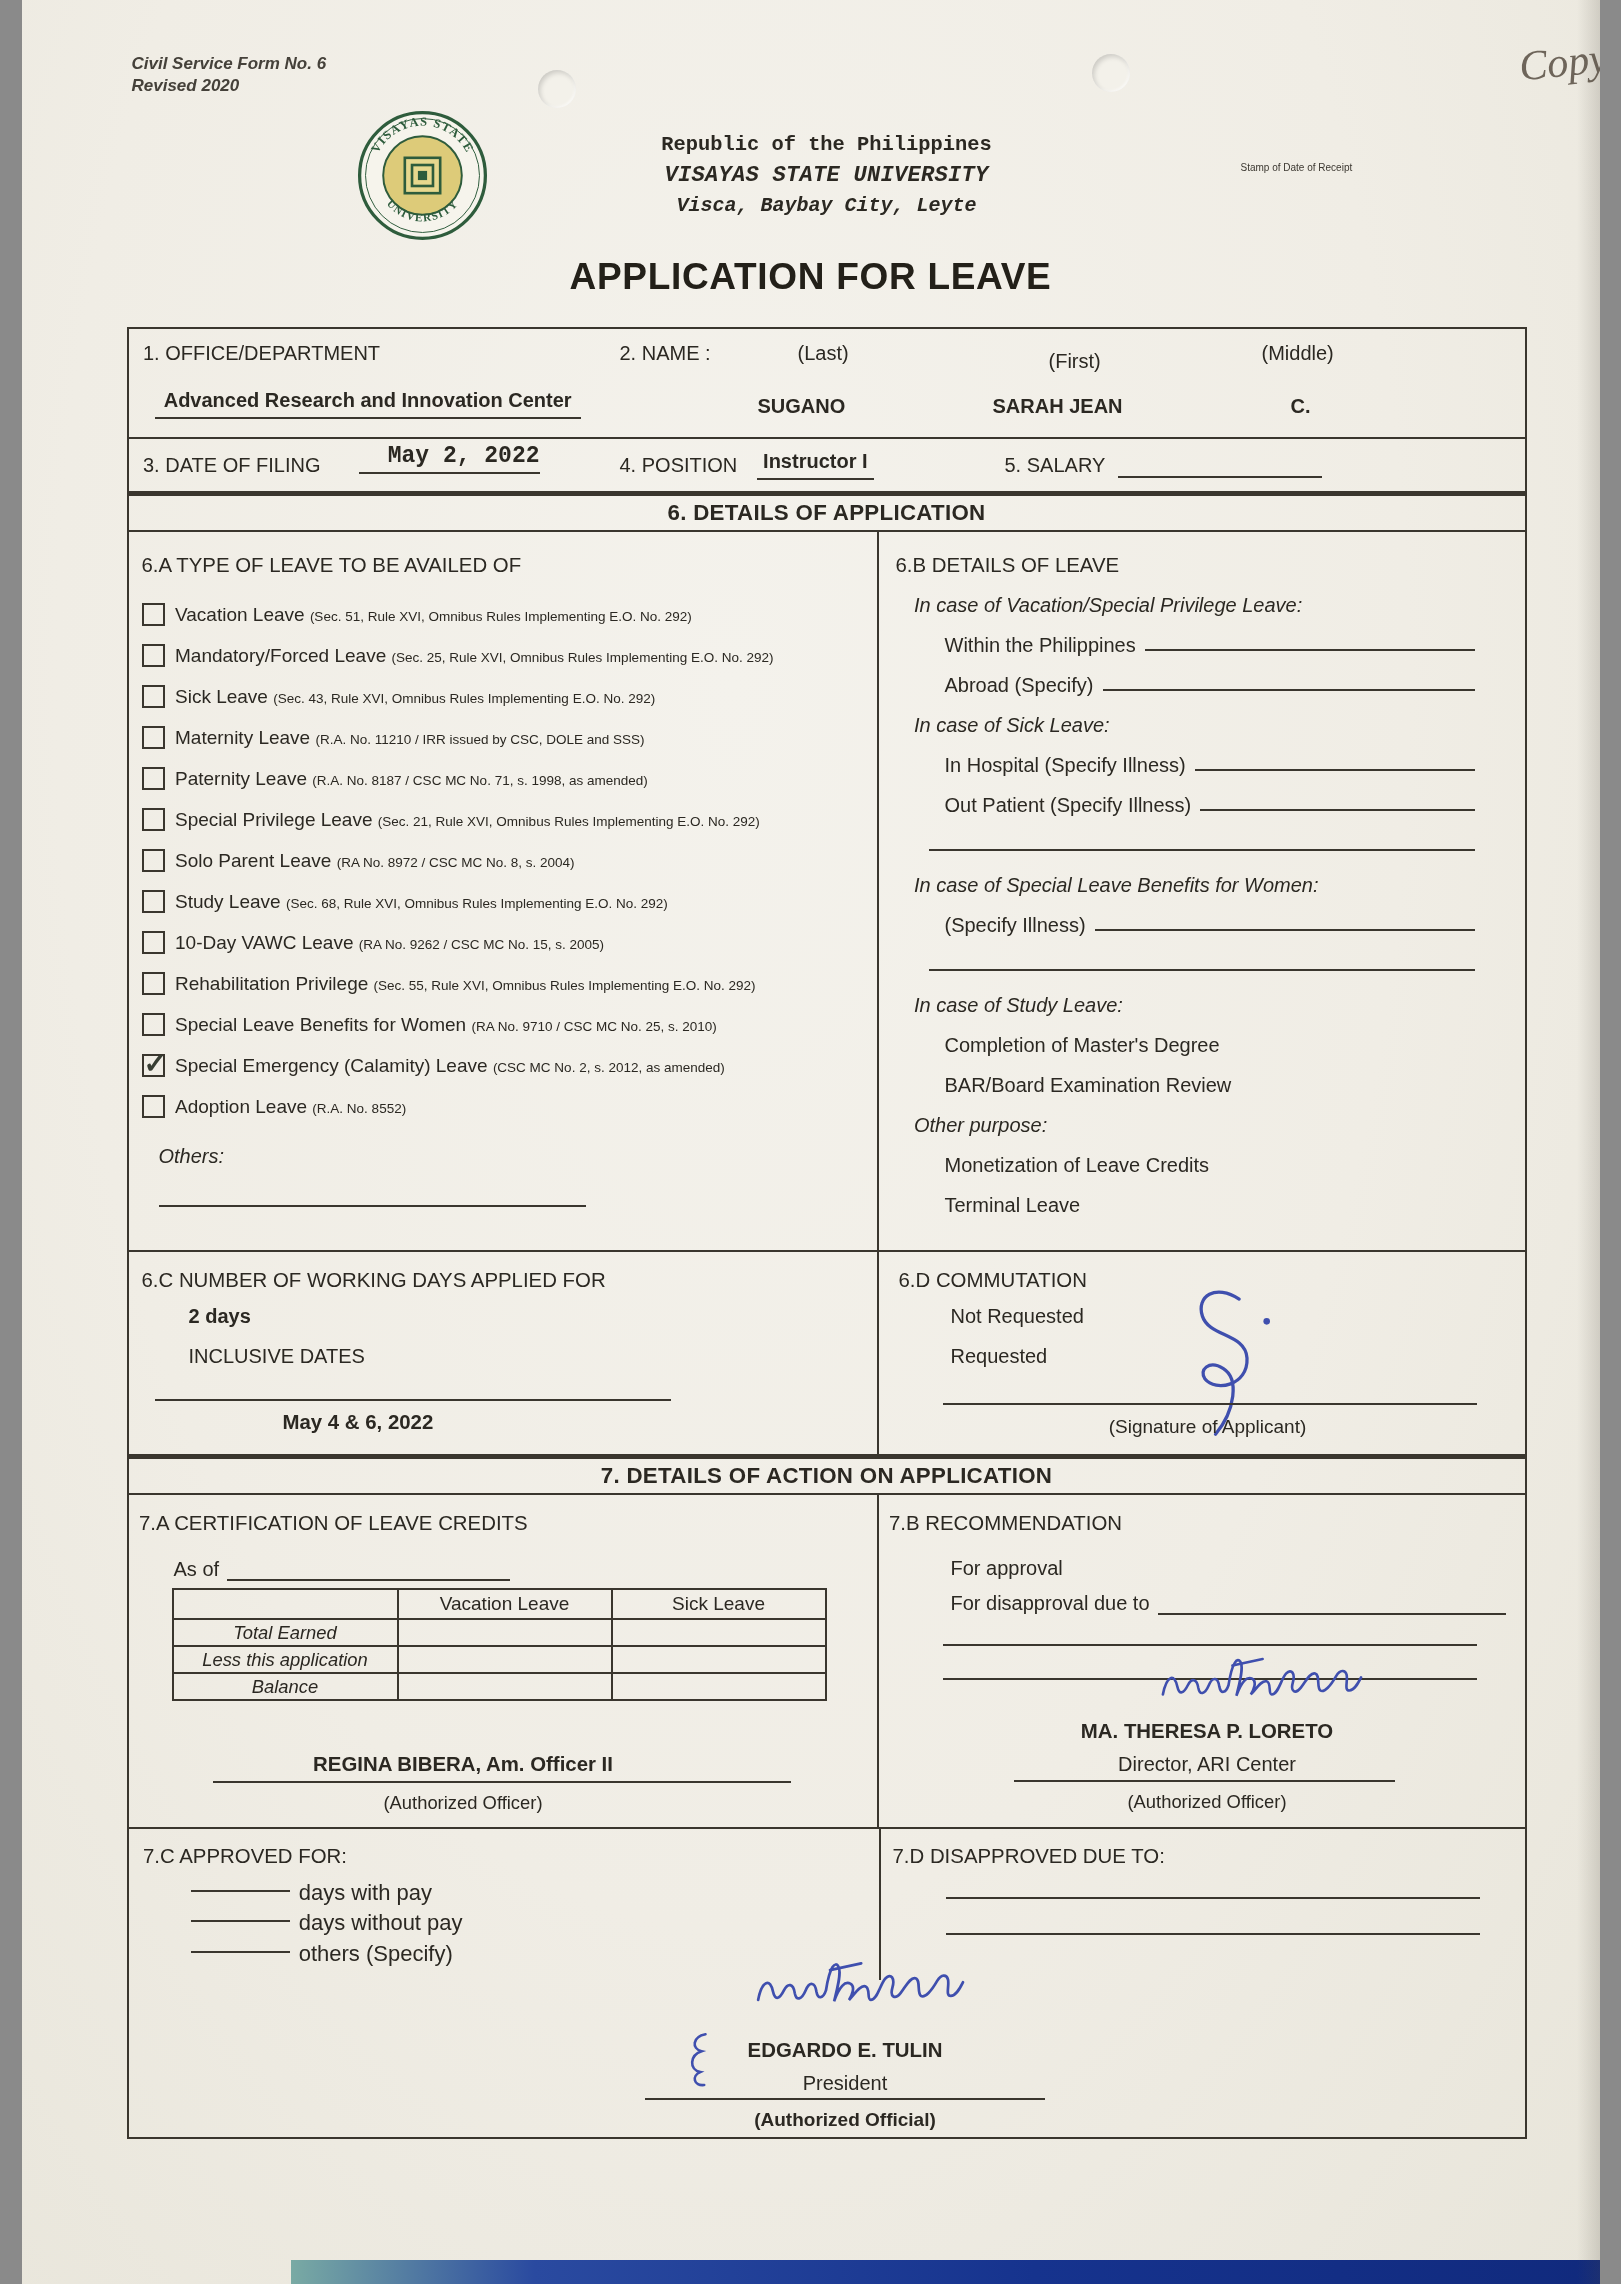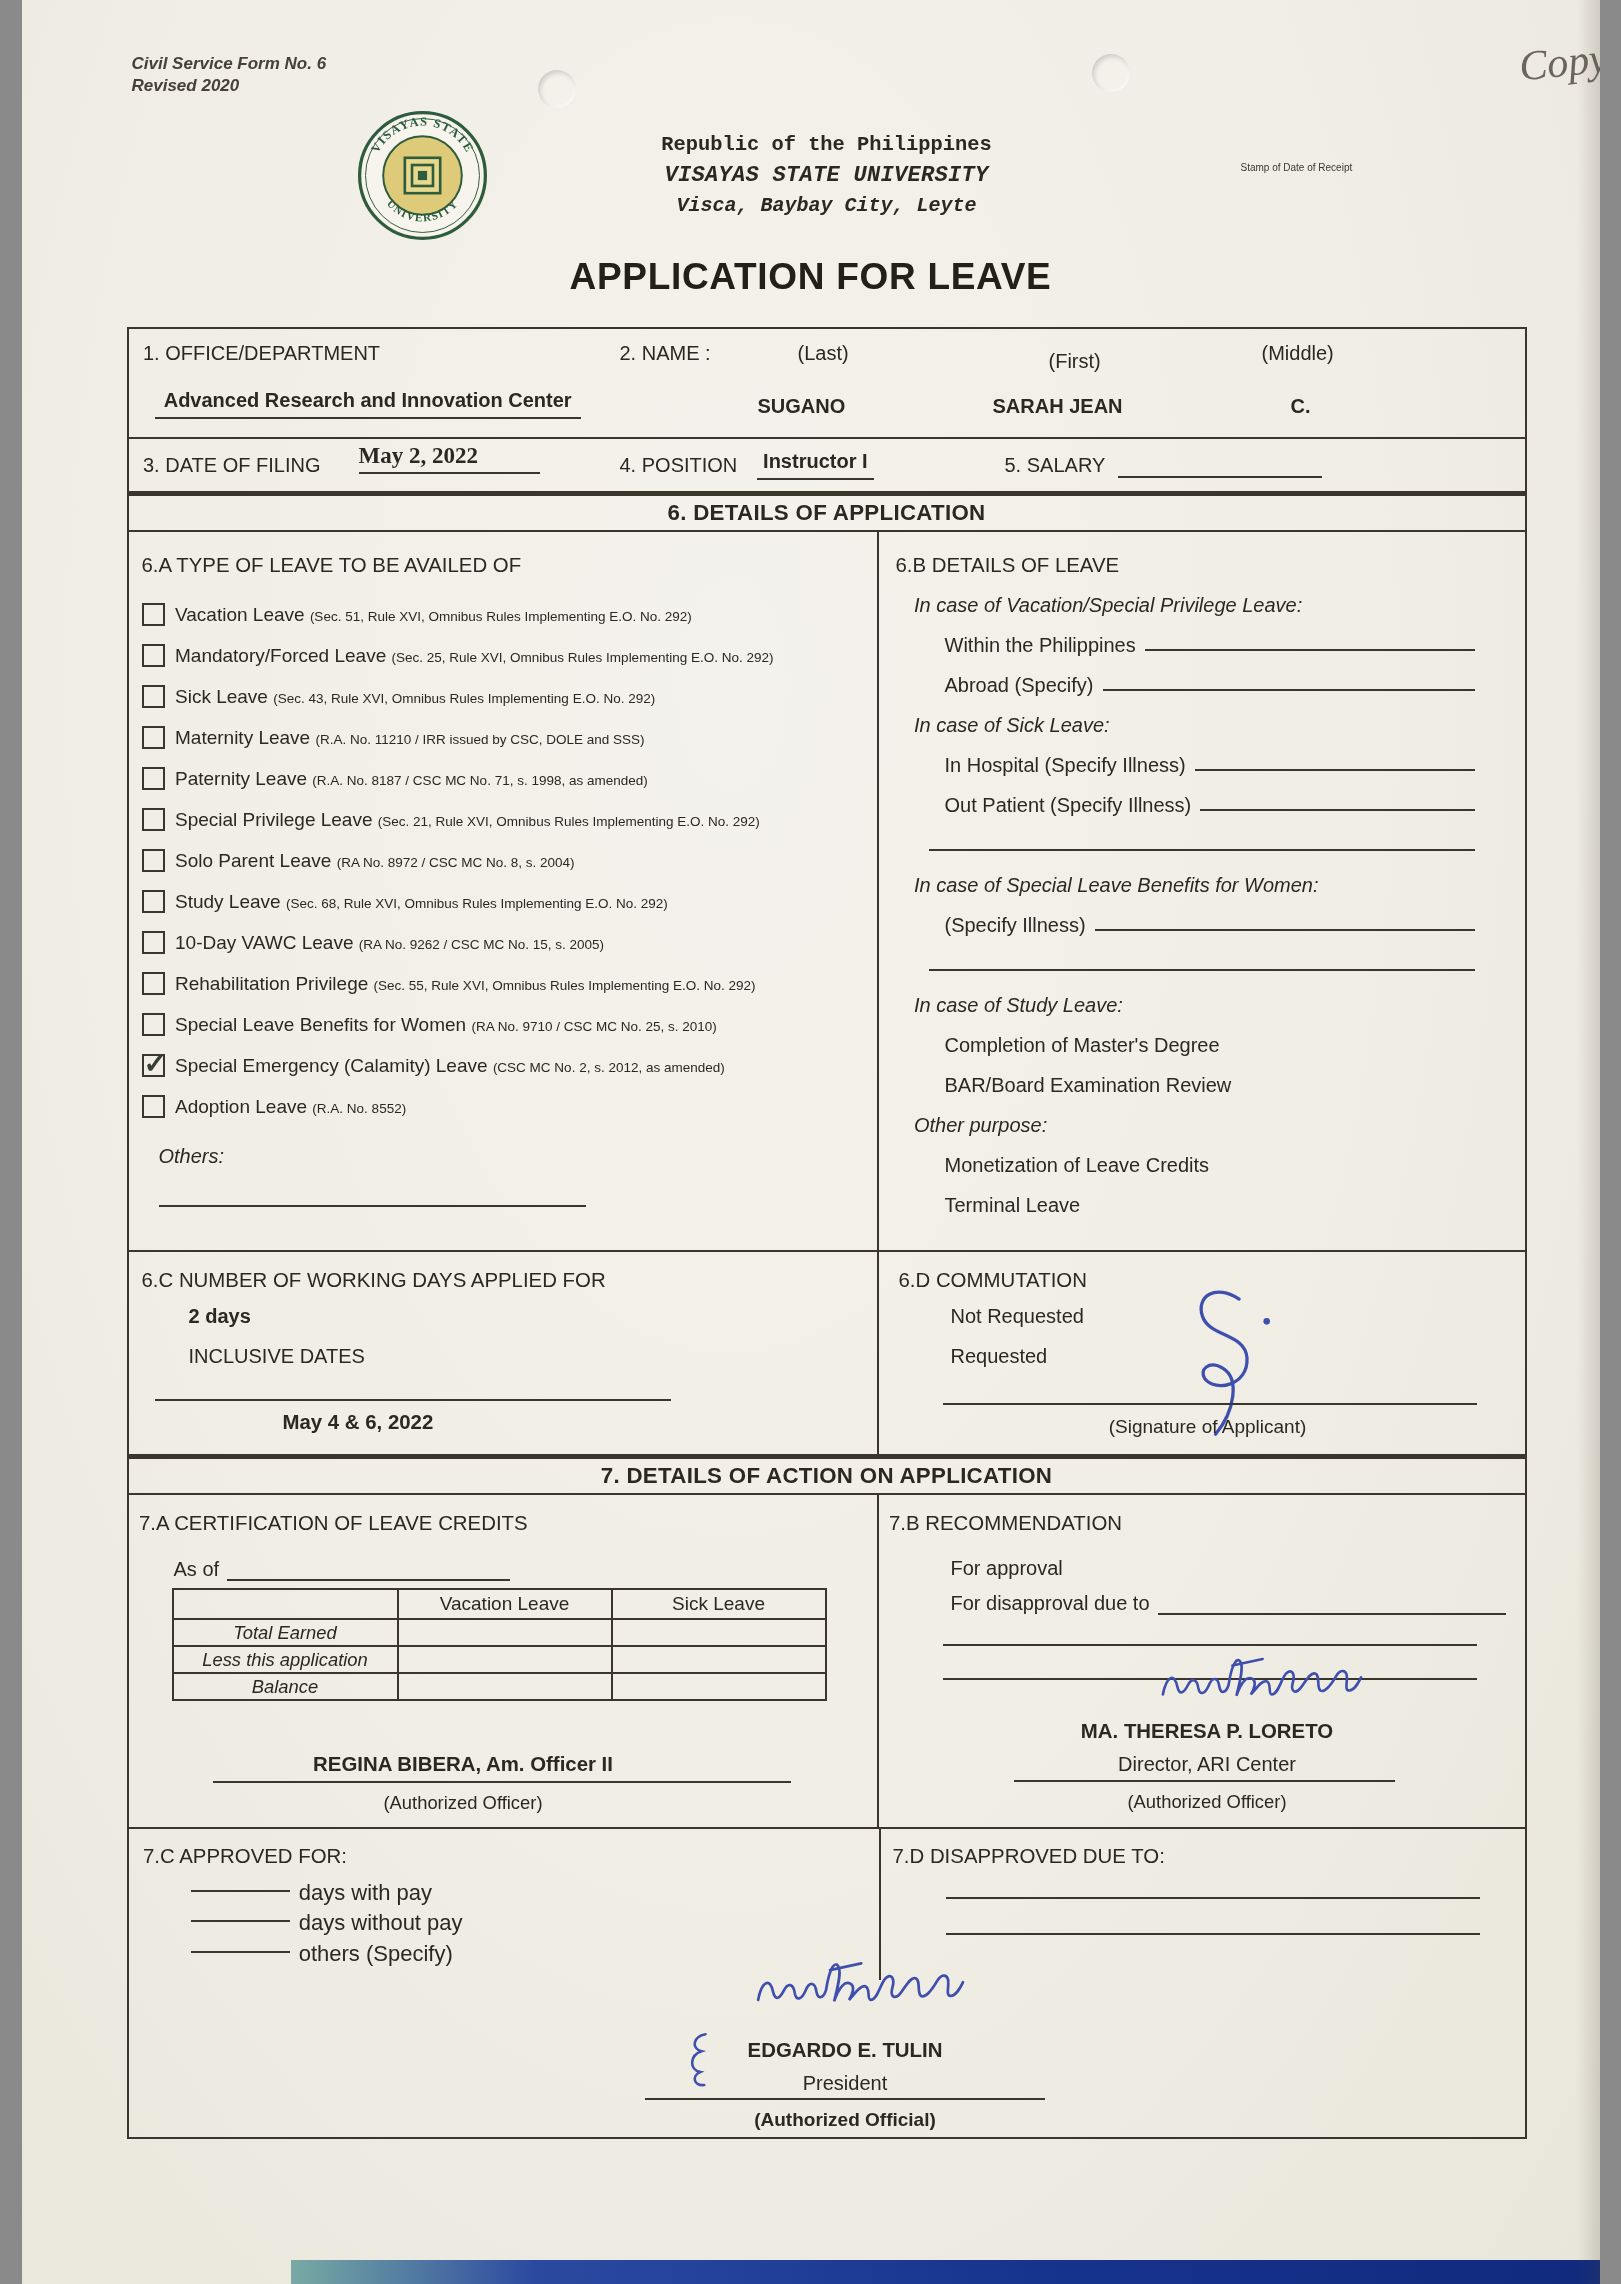--- a/index.html
+++ b/index.html
@@ -27,22 +27,22 @@
     font-weight:bold;letter-spacing:0.7px;color:#232019;}
   .formbox{position:absolute;left:105px;top:327px;width:1400px;height:1812px;border:2px solid #3a362e;}
   .row{position:relative;border-bottom:2px solid #3a362e;}
   .r1{height:110px;}
   .r2{height:54px;}
   .abs{position:absolute;white-space:nowrap;}
   .lab{font-size:20px;}
   .val{font-weight:bold;font-size:20px;}
   .uline{border-bottom:2px solid #3a362e;}
   .valofc{border-bottom:2px solid #3a362e;padding:0 9.2px 5.3px 9.2px;}
-  .datefill{position:absolute;left:230px;top:4px;width:181px;text-align:left;
-    font-family:Liberation Serif, serif;font-weight:bold;font-size:23px;
+  .datefill{position:absolute;left:230px;top:4px;width:181px;text-align:right;
+    font-family:Liberation Mono, monospace;font-weight:bold;font-size:23px;
     border-bottom:2px solid #3a362e;padding-bottom:2.6px;}
   .secbar{height:39px;border-top:3.3px solid #3a362e;border-bottom:2px solid #3a362e;
     display:flex;align-items:center;justify-content:center;font-weight:bold;font-size:22.3px;letter-spacing:0.3px;}
   .cols{display:flex;border-bottom:2px solid #3a362e;position:relative;}
   .cola{width:750px;border-right:2px solid #3a362e;position:relative;}
   .colb{flex:1;position:relative;}
   .sec6ab{height:720px;}
   .sec6cd{height:204px;}
   .sec7ab{height:334px;}
   .sec7cd{height:309px;position:relative;}

